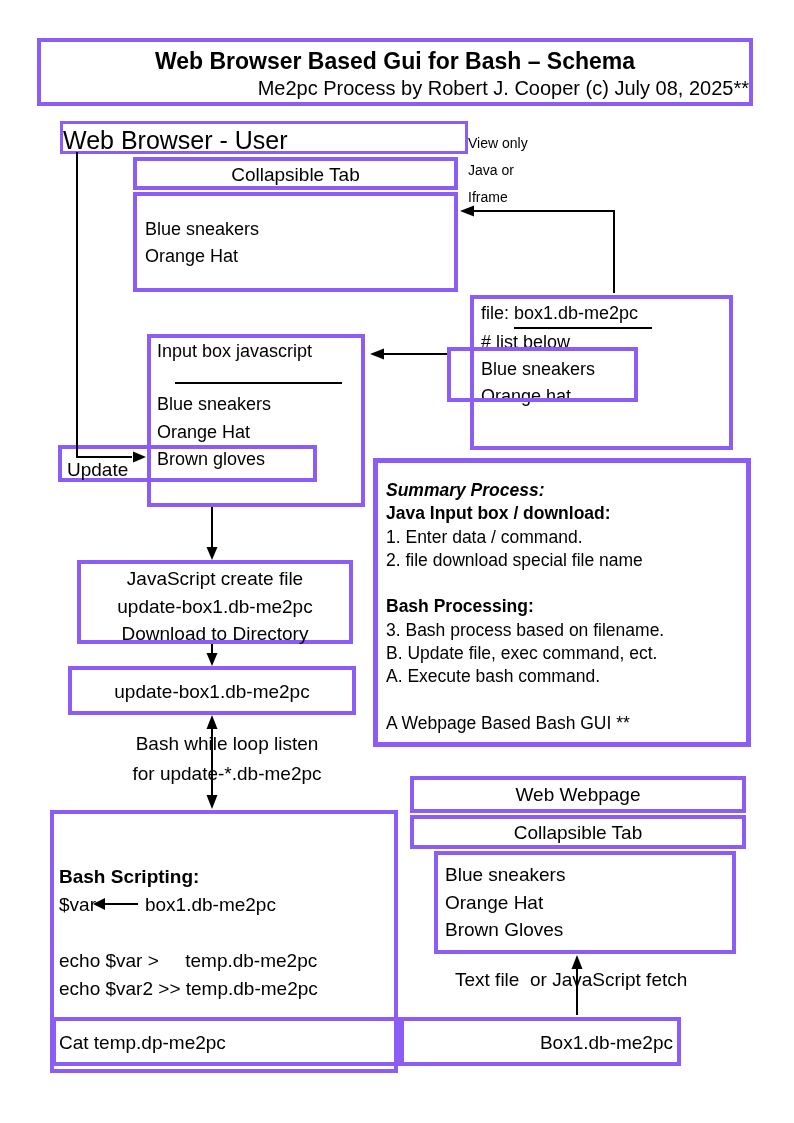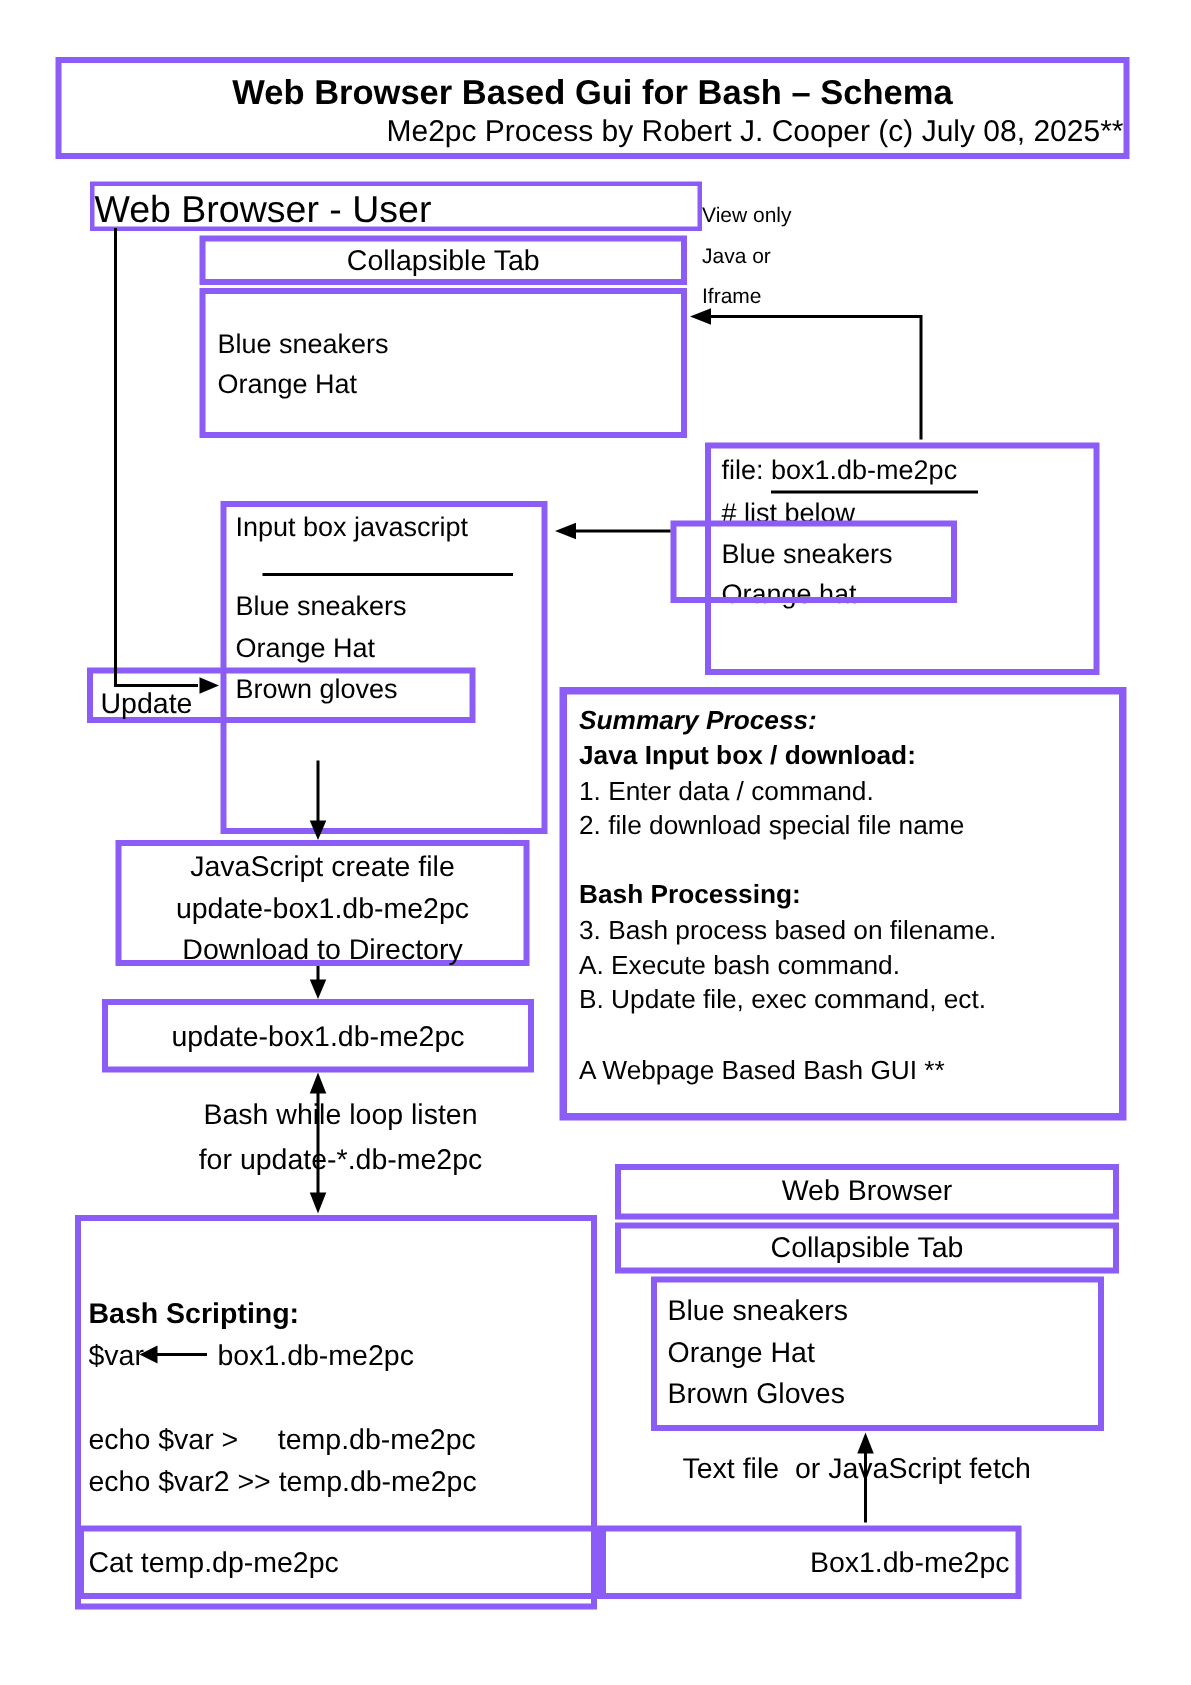--- a/index.html
+++ b/index.html
@@ -38,31 +38,31 @@
 
   .view-note{left:468px;top:130px;width:140px;font-size:14px;line-height:27px;text-align:left;}
 
   
   .file-box{left:470px;top:295px;width:263px;height:155px;}
   .file-box .t{font-size:18px;line-height:27px;padding:1px 0 0 7px;}
   .u-ext{display:inline-block;border-bottom:2px solid #000;padding-right:14px;}
   .file-list-box{left:447px;top:347px;width:191px;height:55px;}
 
   
-  .input-box{left:147px;top:334px;width:218px;height:222px;}
+  .input-box{left:147px;top:334px;width:218px;height:173px;}
   .input-box .hd{font-size:18px;padding:3px 0 0 6px;}
   .input-divider{position:absolute;left:24px;top:44px;width:167px;height:2px;background:#000;}
   .input-list{position:absolute;left:6px;top:53px;font-size:18px;line-height:27.5px;}
 
   .update-rect{left:58px;top:445px;width:259px;height:37px;}
   .update-label{left:67px;top:459px;font-size:19px;}
 
   
   .summary-box{left:373px;top:458px;width:378px;height:289px;border-width:5px;}
-  .summary-box .inner{padding:6px 8px;font-size:17.5px;line-height:23.3px;}
+  .summary-box .inner{padding:16px 8px;font-size:17.5px;line-height:23.3px;}
   .sp{height:23.3px;}
 
   
   .js-create-box{left:77px;top:560px;width:276px;height:84px;}
   .js-create-box .t{font-size:19px;line-height:27.5px;text-align:center;padding-top:1px;}
   .update-file-box{left:68px;top:666px;width:288px;height:49px;}
   .update-file-box .t{font-size:19px;text-align:center;margin-top:11px;}
   .while-note{left:107px;top:729px;width:240px;font-size:19px;line-height:30px;text-align:center;}
 
   
@@ -139,22 +139,22 @@
 
   <div class="box summary-box">
     <div class="inner">
       <div class="bi">Summary Process:</div>
       <div class="b">Java Input box / download:</div>
       <div>1. Enter data / command.</div>
       <div>2. file download special file name</div>
       <div class="sp"></div>
       <div class="b">Bash Processing:</div>
       <div>3. Bash process based on filename.</div>
+      <div>B. Update file, exec command, ect.</div>
       <div>A. Execute bash command.</div>
-      <div>B. Update file, exec command, ect.</div>
       <div class="sp"></div>
       <div>A Webpage Based Bash GUI **</div>
     </div>
   </div>
 
   <div class="box js-create-box">
     <div class="t ml">JavaScript create file
 update-box1.db-me2pc
 Download to Directory</div>
   </div>
@@ -170,21 +170,21 @@
     <div class="inner">
       <div class="b">Bash Scripting:</div>
       <div class="bash-line"><span>$var</span><span class="larr long"></span><span>box1.db-me2pc</span></div>
       <div class="sp" style="height:28px"></div>
       <div class="bash-line">echo $var &gt;     temp.db-me2pc</div>
       <div class="bash-line">echo $var2 &gt;&gt; temp.db-me2pc</div>
     </div>
   </div>
 
   <div class="box browser2-box">
-    <div class="t">Web Browser</div>
+    <div class="t">Web Webpage</div>
   </div>
   <div class="box tab2-box">
     <div class="t">Collapsible Tab</div>
   </div>
   <div class="box content2-box">
     <div class="t ml">Blue sneakers
 Orange Hat
 Brown Gloves</div>
   </div>
 

